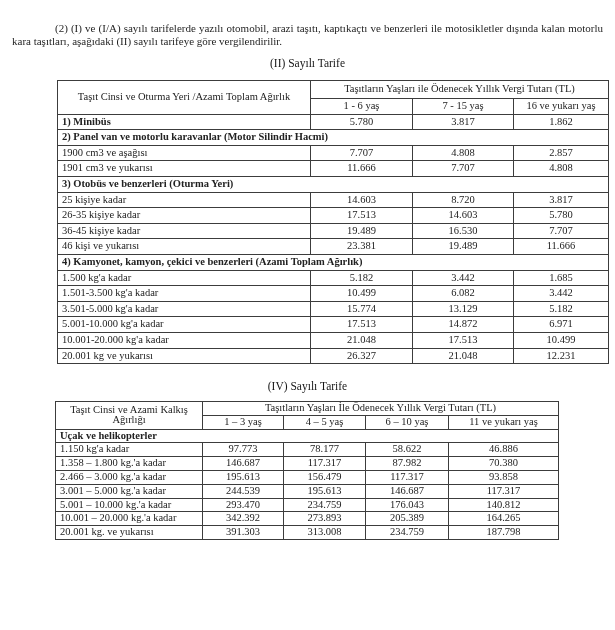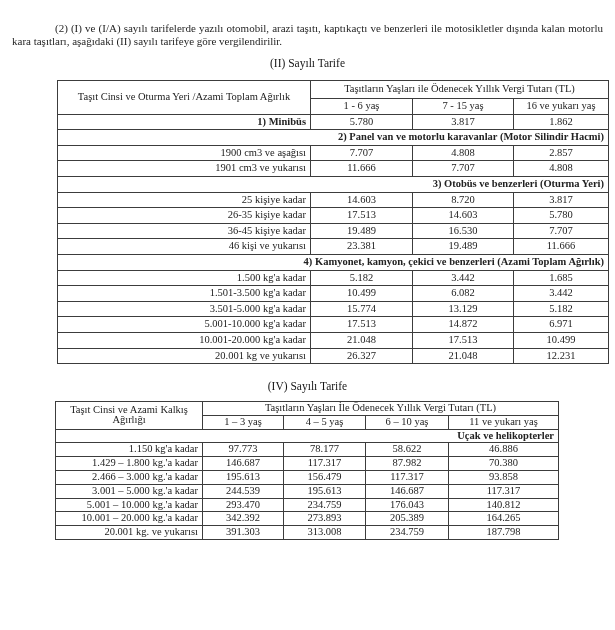--- a/index.html
+++ b/index.html
@@ -38,21 +38,21 @@
     color: #222;
   }
   table.tariff th, table.tariff td {
     border: 1px solid #3c3c3c;
     padding: 1px 4px;
     overflow: hidden;
     white-space: nowrap;
   }
   table.tariff th { font-weight: normal; text-align: center; }
   td.num { text-align: center; }
-  td.label { text-align: right; }
+  td.label { text-align: left; }
   .bold { font-weight: bold; }
 
   
   #table-ii { margin-left: 45px; width: 551px; }
   #table-ii th, #table-ii td { line-height: 12.6px; }
   #table-ii thead tr.group-row th { height: 15px; }
 
   
   #table-iv { margin-left: 43px; width: 503px; }
   #table-iv th, #table-iv td { line-height: 10.8px; }
@@ -204,21 +204,21 @@
           <td class="label bold" colspan="5">Uçak ve helikopterler</td>
         </tr>
         <tr>
           <td class="label">1.150 kg'a kadar</td>
           <td class="num">97.773</td>
           <td class="num">78.177</td>
           <td class="num">58.622</td>
           <td class="num">46.886</td>
         </tr>
         <tr>
-          <td class="label">1.429 – 1.800 kg.'a kadar</td>
+          <td class="label">1.358 – 1.800 kg.'a kadar</td>
           <td class="num">146.687</td>
           <td class="num">117.317</td>
           <td class="num">87.982</td>
           <td class="num">70.380</td>
         </tr>
         <tr>
           <td class="label">2.466 – 3.000 kg.'a kadar</td>
           <td class="num">195.613</td>
           <td class="num">156.479</td>
           <td class="num">117.317</td>

